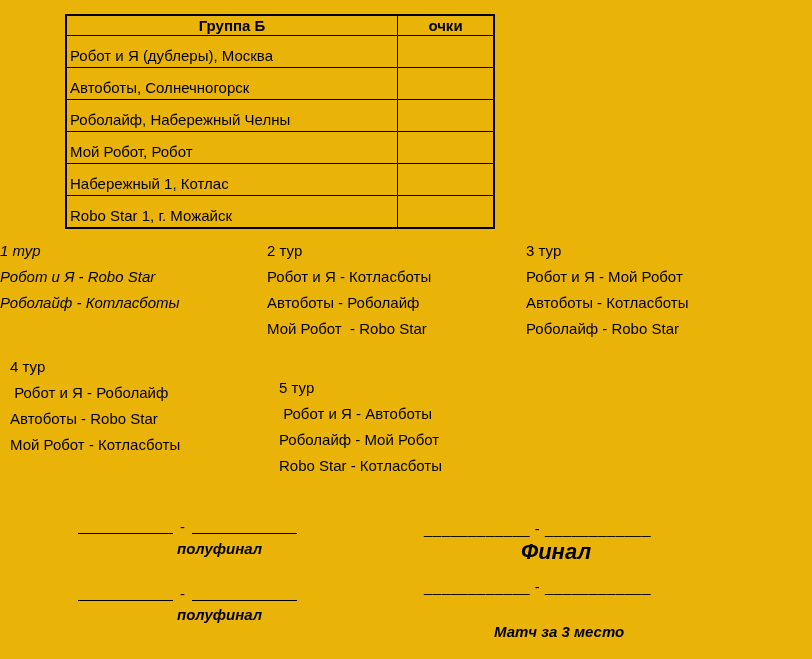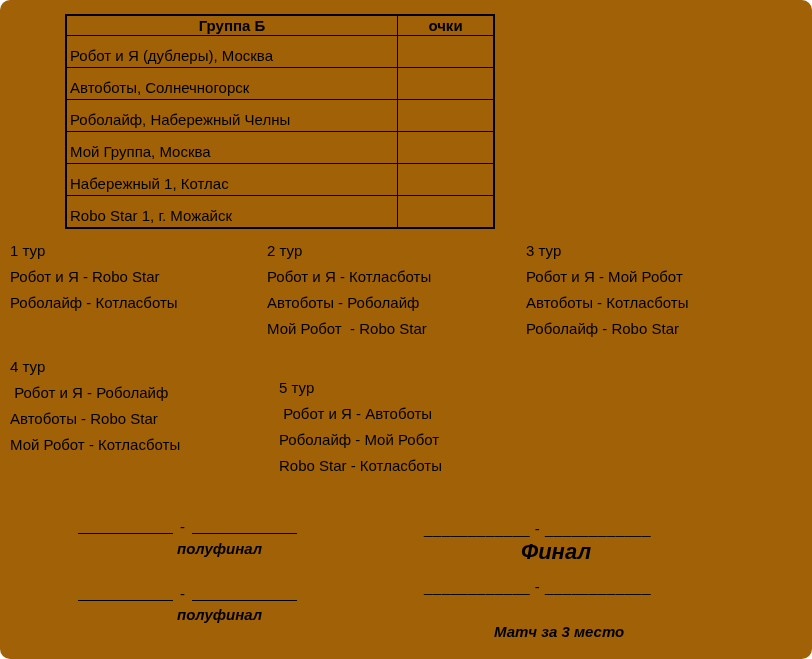--- a/index.html
+++ b/index.html
@@ -1,18 +1,18 @@
 <!DOCTYPE html>
 <html><head>
 <meta charset="utf-8">
 <style>
   html,body{margin:0;padding:0;background:#ffffff;}
   .page{
-    position:relative;width:812px;height:659px;background:#a16207;overflow:hidden;
-    font-family:"Liberation Sans",sans-serif;color:#000000;border-radius:10px;
+    position:relative;width:812px;height:659px;background:#eab308;overflow:hidden;
+    font-family:"Liberation Sans",sans-serif;color:#000000;
   }
   
   table.group-table{
     position:absolute;left:65px;top:14px;
     border-collapse:collapse;table-layout:fixed;
     border:2px solid #000;
   }
   .group-table th,.group-table td{border:1.5px solid #000;overflow:hidden;}
   .group-table .c-team{width:325px;}
   .group-table .c-pts{width:90px;}
@@ -54,35 +54,35 @@
     </tr>
     <tr>
       <td class="c-team">Автоботы, Солнечногорск</td>
       <td class="c-pts"></td>
     </tr>
     <tr>
       <td class="c-team">Роболайф, Набережный Челны</td>
       <td class="c-pts"></td>
     </tr>
     <tr>
-      <td class="c-team">Мой Группа, Москва</td>
+      <td class="c-team">Мой Робот, Робот</td>
       <td class="c-pts"></td>
     </tr>
     <tr>
       <td class="c-team">Набережный 1, Котлас</td>
       <td class="c-pts"></td>
     </tr>
     <tr>
       <td class="c-team">Robo Star 1, г. Можайск</td>
       <td class="c-pts"></td>
     </tr>
   </tbody>
     </table>
 
-  <div class="tour" style="left:10px;top:242px;">
+  <div class="tour" style="left:0;top:242px;font-style:italic;">
     <p>1 тур</p>
     <p>Робот и Я - Robo Star</p>
     <p>Роболайф - Котласботы</p>
   </div>
   <div class="tour" style="left:267px;top:242px;">
     <p>2 тур</p>
     <p>Робот и Я - Котласботы</p>
     <p>Автоботы - Роболайф</p>
     <p>Мой Робот  - Robo Star</p>
   </div>

